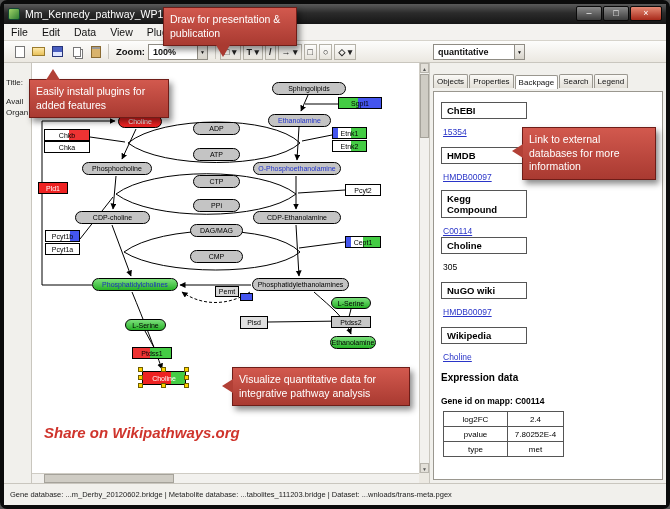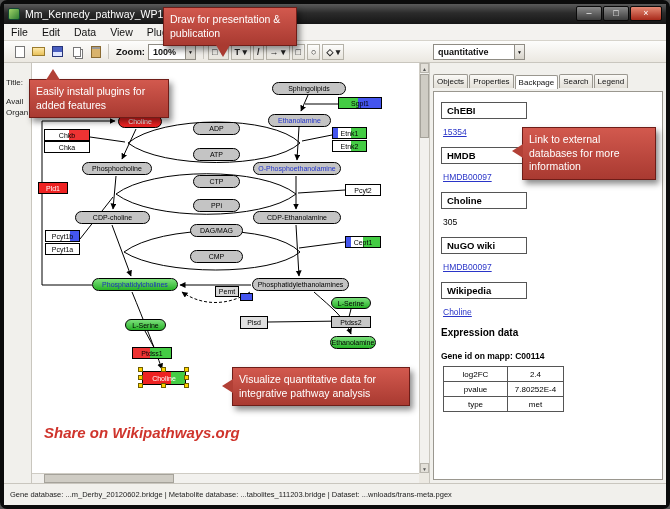--- a/index.html
+++ b/index.html
@@ -31,21 +31,21 @@
   .icon-new{width:10px;height:12px;background:#fff;border:1px solid #777;}
   .icon-open{width:13px;height:9px;background:linear-gradient(#ffe9a8,#e8c15a);border:1px solid #9a7b2d;}
   .icon-save{width:11px;height:11px;background:#4a5fc0;border:1px solid #27357a;box-shadow:inset 0 -4px 0 #dfe6ff;}
   .icon-copy{width:8px;height:10px;background:#fff;border:1px solid #777;box-shadow:2px 2px 0 -1px #fff,2px 2px 0 0 #777;}
   .icon-paste{width:10px;height:12px;background:#d9b36c;border:1px solid #8a6a30;box-shadow:inset 0 2px 0 #9a9a9a;}
   .zoom-label{font-size:9.5px;margin:0 3px 0 4px;color:#111;}
   .combo{height:16px;background:#fff;border:1px solid #8f8c84;font-size:9px;color:#111;
     display:flex;align-items:center;padding-left:4px;}
   .combo::after{content:"▼";font-size:5px;margin-left:auto;padding:0 2px;height:100%;
     display:flex;align-items:center;background:linear-gradient(#f6f5f2,#d8d4cb);border-left:1px solid #8f8c84;}
-  .zoom-combo{width:48px;margin-right:4px;}
+  .zoom-combo{width:60px;margin-right:4px;}
   .vis-combo{position:absolute;left:429px;top:3px;width:92px;}
   .tbtn-dd{display:flex;align-items:center;border:1px solid #b5b2a8;height:16px;padding:0 3px;margin:0 1px;
     font-size:9px;background:linear-gradient(#fdfdfc,#e7e4dc);color:#222;}
 
   
   .infopanel{position:absolute;left:0;top:59px;width:28px;height:420px;background:#f1f0ec;
     border-right:1px solid #c9c6be;padding-top:14px;font-size:8px;color:#222;overflow:hidden;}
   .infopanel div{padding:1px 2px;white-space:nowrap;}
   .infopanel div:first-child{margin-bottom:8px;}
 
@@ -271,20 +271,21 @@
           <span class="tab">Objects</span>
           <span class="tab">Properties</span>
           <span class="tab active">Backpage</span>
           <span class="tab">Search</span>
           <span class="tab">Legend</span>
         </div>
       <div class="panel-content">
         <div>
             <div class="bp-section"><div class="bp-header">ChEBI</div><span class="bp-link">15354</span></div>
             <div class="bp-section"><div class="bp-header">HMDB</div><span class="bp-link">HMDB00097</span></div>
+            <div class="bp-section"><div class="bp-header">Kegg Compound</div><span class="bp-link">C00114</span></div>
             <div class="bp-section"><div class="bp-header">Choline</div><span class="bp-value">305</span></div>
             <div class="bp-section"><div class="bp-header">NuGO wiki</div><span class="bp-link">HMDB00097</span></div>
             <div class="bp-section"><div class="bp-header">Wikipedia</div><span class="bp-link">Choline</span></div>
           </div>
         <div class="bp-expr">Expression data</div>
         <div class="bp-geneid">Gene id on mapp: C00114</div>
         <table class="bp-table">
             <tbody>
               <tr>
                 <td>log2FC</td>

